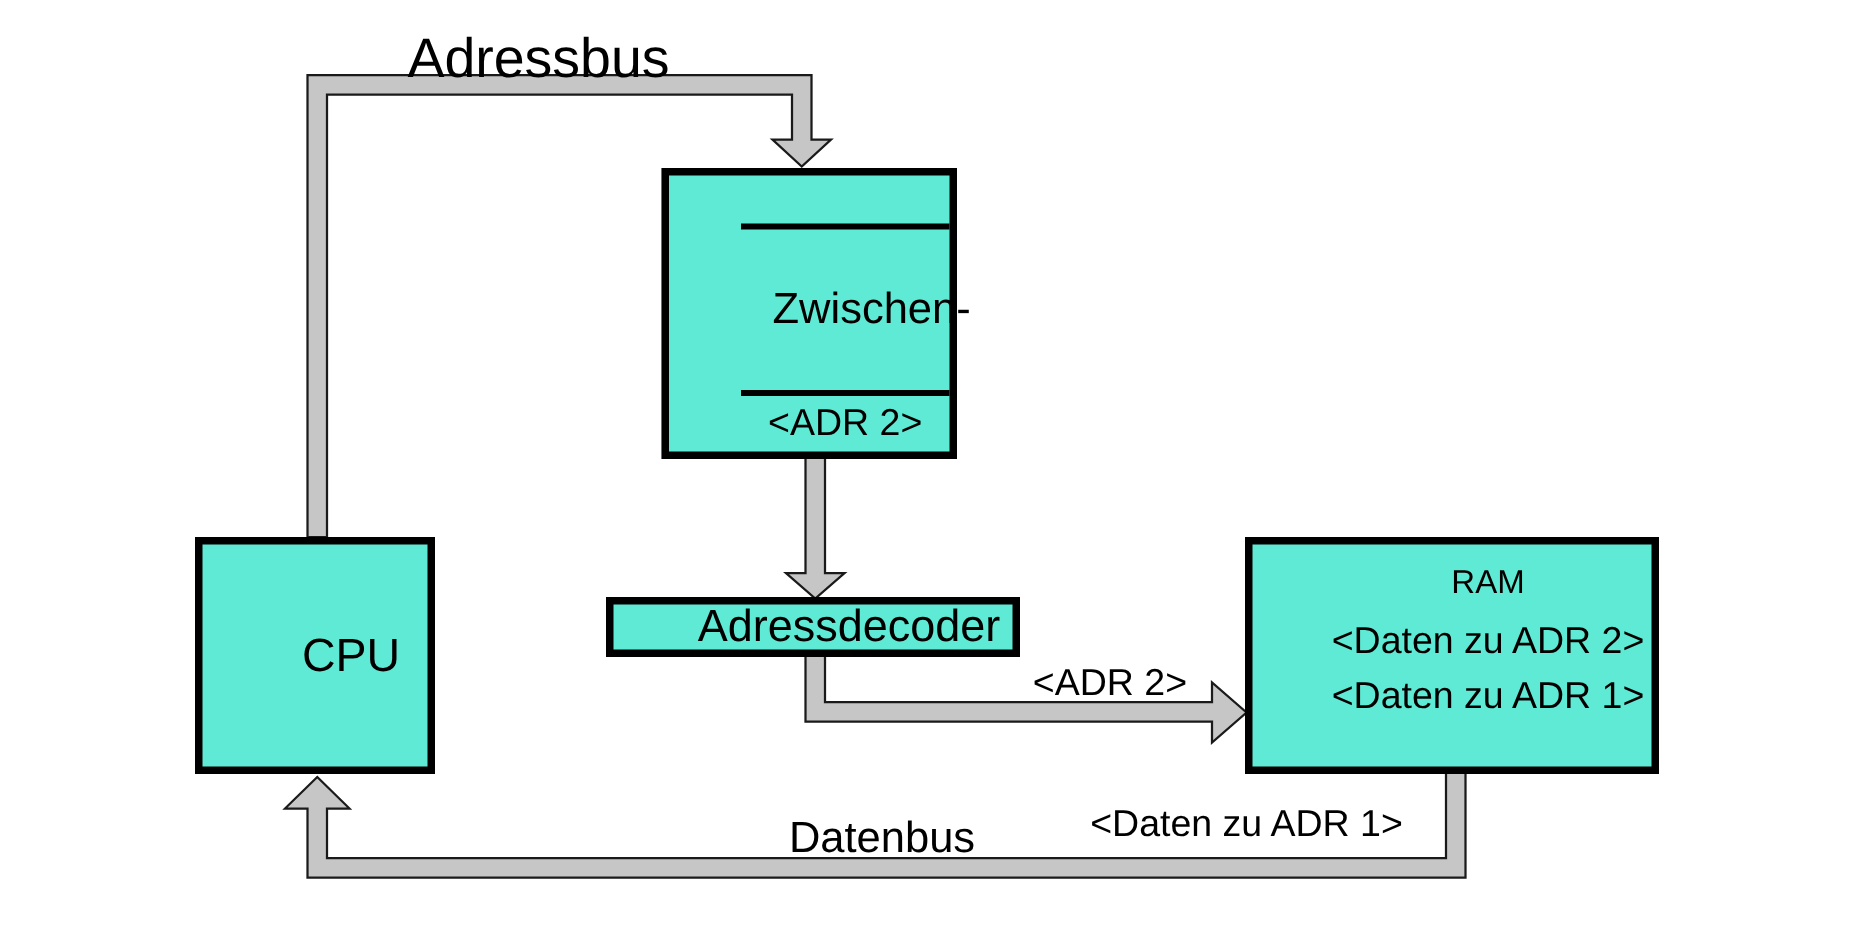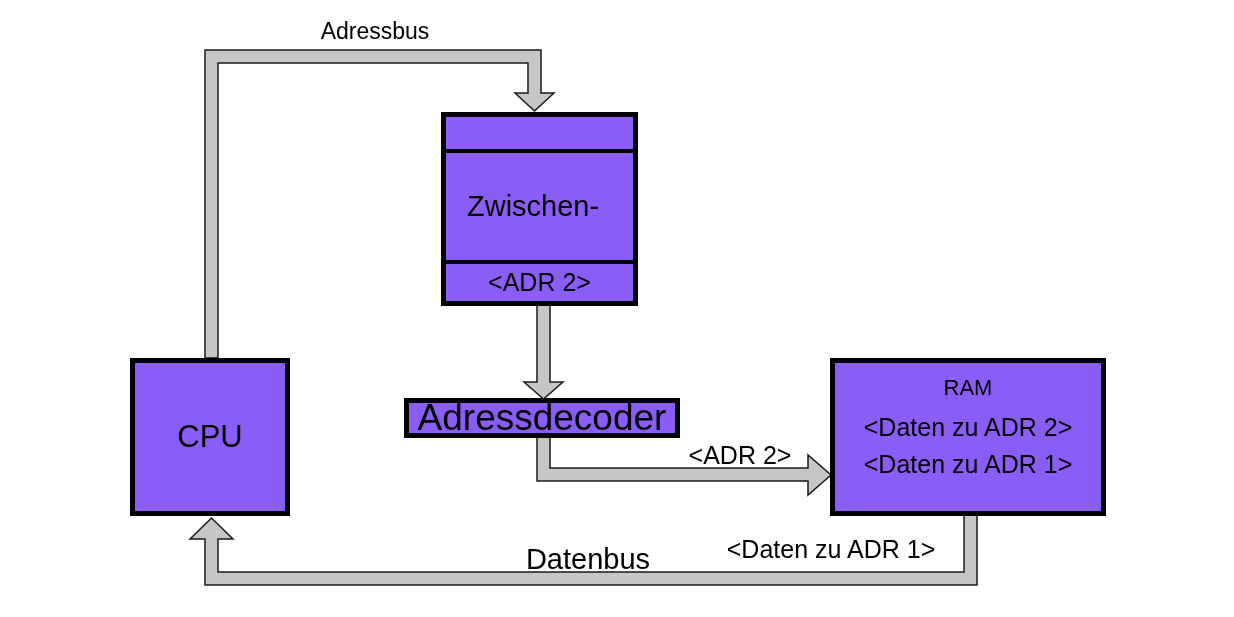--- a/index.html
+++ b/index.html
@@ -9,46 +9,47 @@
     height: 617px;
     background: #ffffff;
     font-family: "Liberation Sans", sans-serif;
     color: #000000;
     overflow: hidden;
   }
   .buses-svg { position: absolute; left: 0; top: 0; }
   .box {
     position: absolute;
     box-sizing: border-box;
-    background: #8b5cf6;
+    background: #5eead4;
     border: 5px solid #000000;
+    padding-left: 48px;
   }
   .box-cpu { left: 130px; top: 358px; width: 160px; height: 158px;
     display: flex; align-items: center; justify-content: center;
     font-size: 31px; }
   .box-buffer { left: 441px; top: 112px; width: 197px; height: 194px;
     display: flex; flex-direction: column; }
   .buffer-top { height: 32px; border-bottom: 4px solid #000000; }
   .buffer-mid { flex: 1; display: flex; flex-direction: column;
     justify-content: center; padding-left: 21px;
     font-size: 29px; line-height: 33px; }
   .buffer-slot { height: 37px; border-top: 4px solid #000000;
     display: flex; align-items: center; justify-content: center;
     font-size: 25px; }
   .box-decoder { left: 404px; top: 398px; width: 276px; height: 40px;
     display: flex; align-items: center; justify-content: center;
-    font-size: 37px; }
+    font-size: 30px; }
   .box-ram { left: 830px; top: 358px; width: 276px; height: 158px;
     display: flex; flex-direction: column; align-items: center;
     padding-top: 9px; }
   .ram-title { font-size: 22px; line-height: 32px; }
   .ram-entry { font-size: 25px; line-height: 37px; }
   .ram-entries { margin-top: 5px; text-align: center; }
   .flabel { position: absolute; text-align: center; white-space: nowrap; }
-  .lbl-adressbus { left: 280px; top: 18px; width: 190px; font-size: 23px; }
+  .lbl-adressbus { left: 264px; top: 18px; width: 190px; font-size: 37px; }
   .lbl-adr2      { left: 670px; top: 441px; width: 140px; font-size: 25px; }
   .lbl-datenbus  { left: 508px; top: 531px; width: 160px; font-size: 29px; margin-top: 12px; }
   .lbl-datenadr1 { left: 703px; top: 535px; width: 256px; font-size: 25px; }
 </style>
 </head>
 <body>
 
 <div class="canvas">
 
   <svg class="buses-svg" width="1234" height="617" viewBox="0 0 1234 617">

